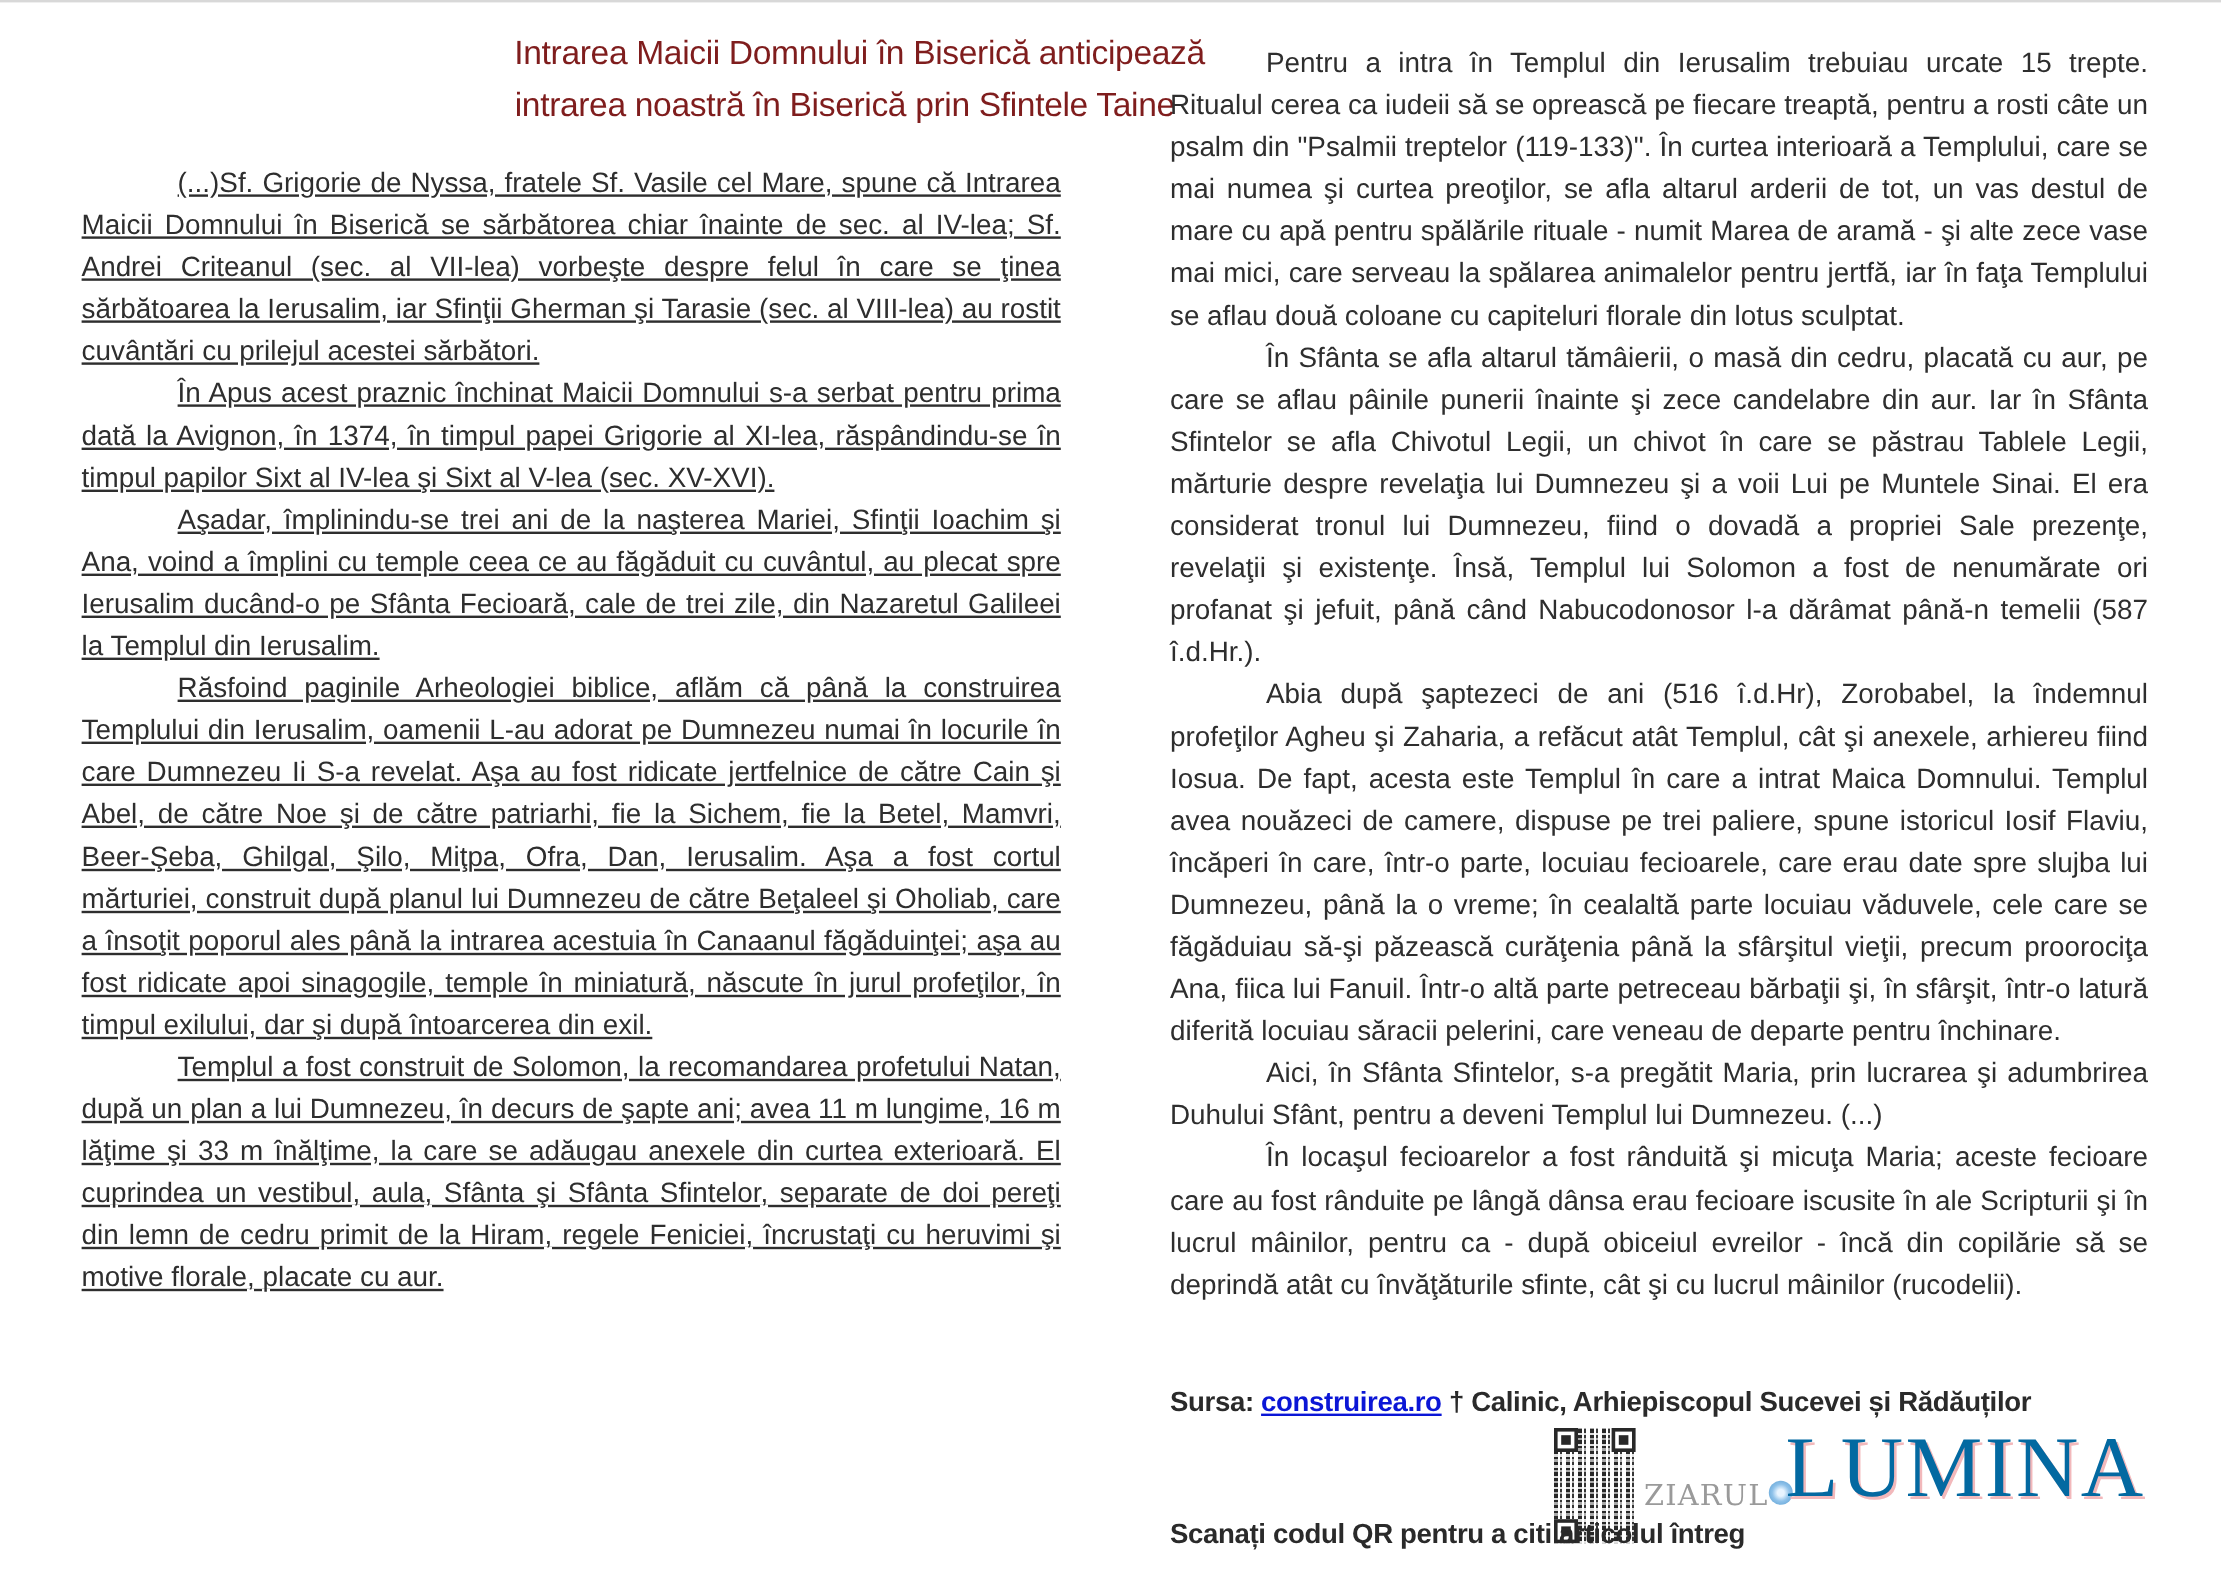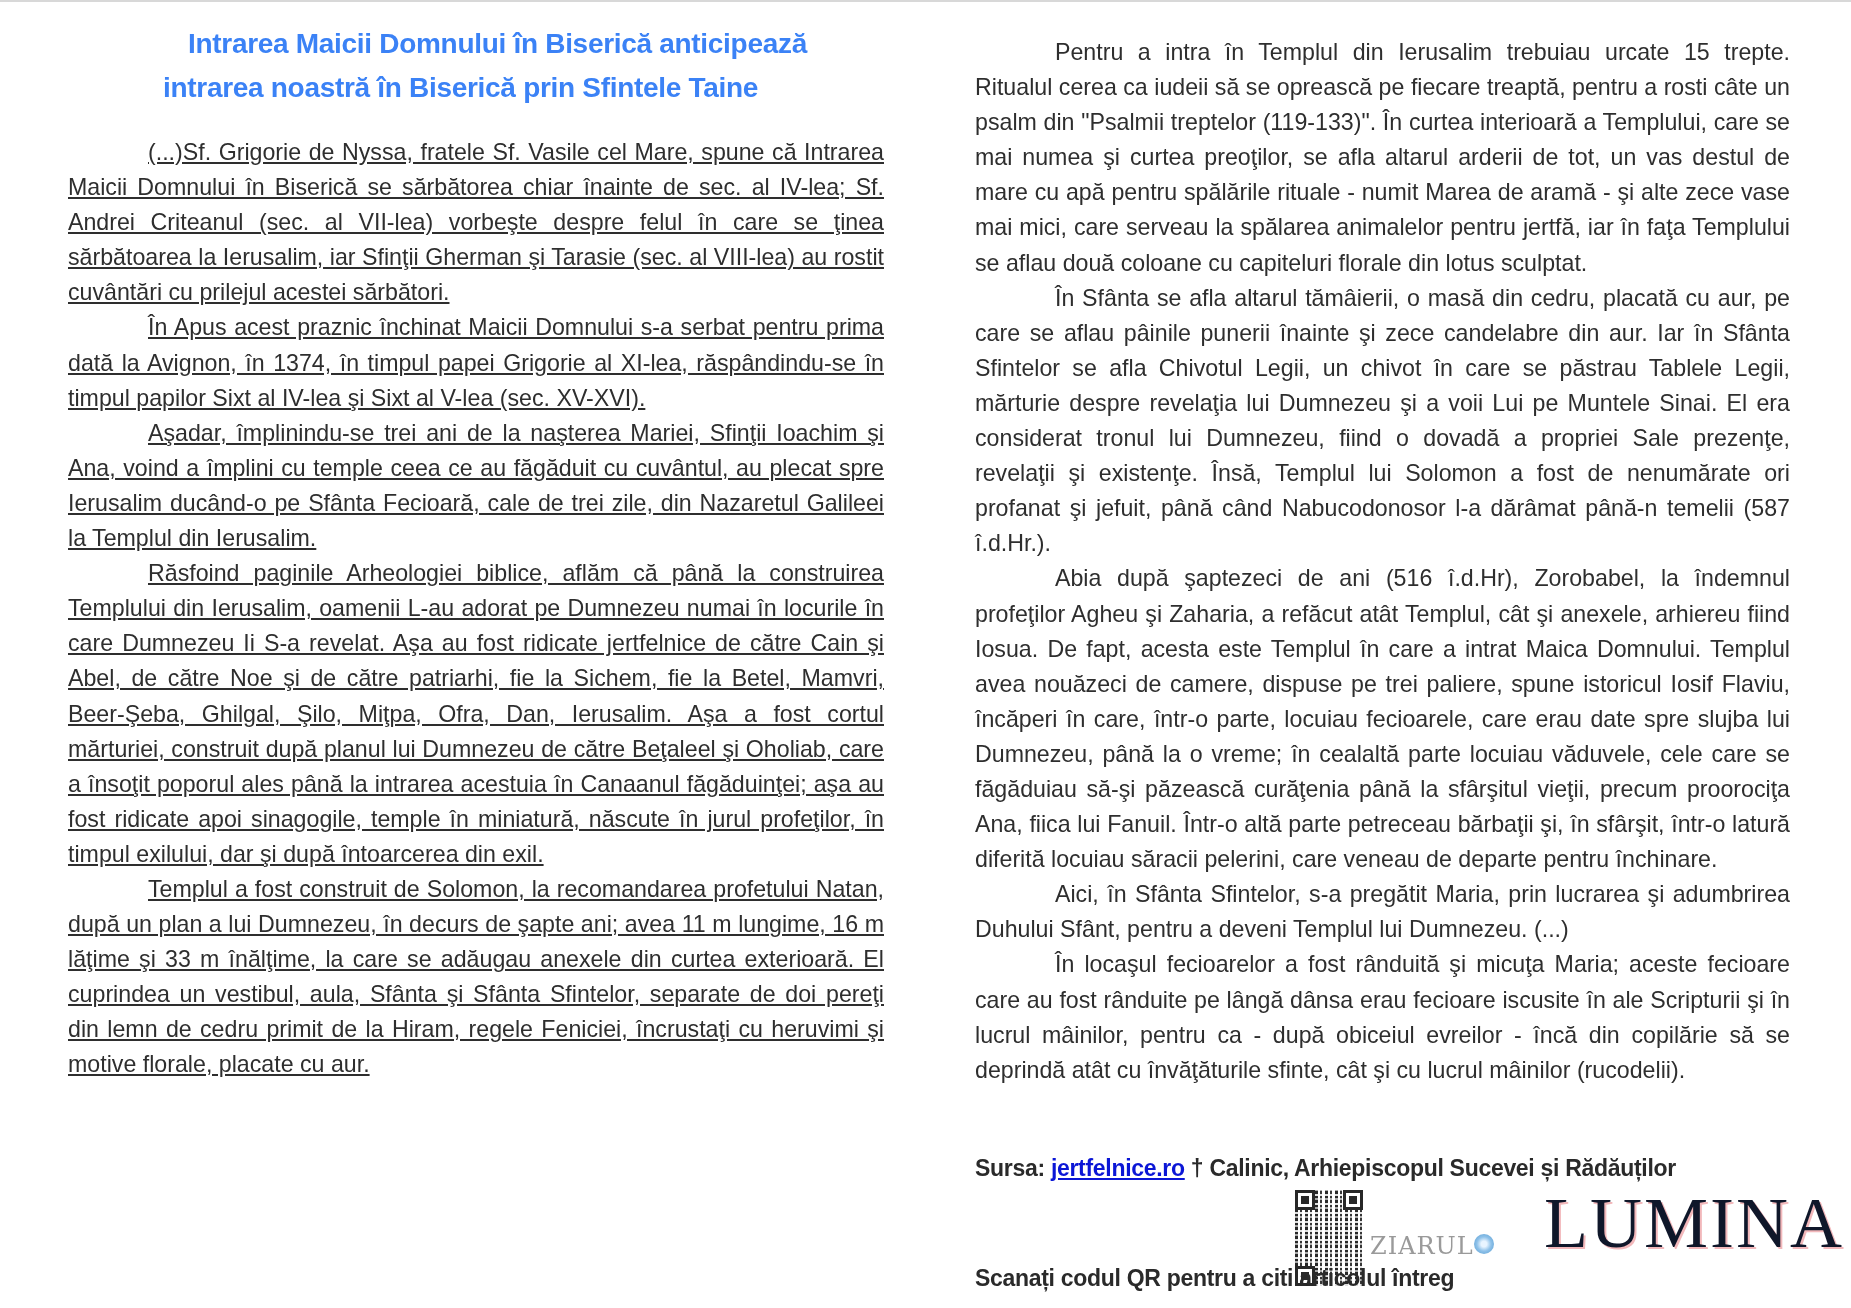--- a/index.html
+++ b/index.html
@@ -2,22 +2,22 @@
 <html><head>
 <meta charset="utf-8">
 <style>
   html, body { margin:0; padding:0; background:#ffffff; }
   body { width:1851px; height:1308px; position:relative; overflow:hidden;
          font-family:"Liberation Sans", sans-serif; color:#2b2b2b; }
   .topline { position:absolute; left:0; top:0; width:1851px; height:2px; background:#d8d8d8; }
   .col { position:absolute; top:0; }
   .col-left { left:68px; width:816px; }
   .col-right { left:975px; width:815px; }
-  .title { position:absolute; left:0; width:100%; font-weight:bold; font-size:28px; color:#3b82f6;
-           letter-spacing:-0.3px; white-space:nowrap; }
+  .title { position:absolute; left:0; width:100%; font-weight:normal; font-size:28px; color:#7f1d1d;
+           letter-spacing:-0.3px; white-space:nowrap;text-align:right; }
   .title.l1 { top:28px; left:120px; }
   .title.l2 { top:72px; left:95px; }
   .body-text { position:absolute; left:0; width:100%; font-size:23.2px; line-height:35.1px;
                text-align:justify; color:#2e2e2e; }
   .col-left .body-text { top:135px;text-decoration:underline; }
   .col-right .body-text { top:35px; }
   .body-text p { margin:0; text-indent:80px; }
   .source { position:absolute; left:0; top:1155px; font-size:23px; font-weight:bold; color:#2a2a2a; white-space:nowrap; letter-spacing:-0.3px; }
   .source a { color:#0b16d6; text-decoration:underline; }
   .qr { position:absolute; left:1295px; top:1190px; width:68px; height:96px;
@@ -25,22 +25,22 @@
           repeating-linear-gradient(90deg, #111 0 3px, #fff 3px 5px, #222 5px 7px, #fff 7px 10px),
           #fff; opacity:0.9; }
   .qr-inner { position:absolute; inset:0;
         background: repeating-linear-gradient(0deg, rgba(255,255,255,0.85) 0 2px, transparent 2px 5px, rgba(255,255,255,0.6) 5px 7px, transparent 7px 9px); }
   .qr-corner { position:absolute; width:14px; height:14px; border:3px solid #111; background:#fff; }
   .qr-corner::after { content:""; position:absolute; left:3px; top:3px; width:8px; height:8px; background:#111; }
   .logo-ziarul { position:absolute; left:1370px; top:1232px; font-family:"DejaVu Serif", serif; font-size:24px;
                  color:#9a9a9a; letter-spacing:1px; }
   .logo-emblem { position:absolute; left:1474px; top:1234px; width:20px; height:20px; border-radius:50%;
                  background:radial-gradient(circle, #e8f4ff 20%, #8fc2ea 50%, #6aa9d9 80%); }
-  .logo-lumina { position:absolute; left:1544px; top:1182px; font-family:"Liberation Serif", serif; font-size:72px;
-                 color:#0f172a; letter-spacing:2px; text-shadow:2px 2px 0 #f2b8bb; }
+  .logo-lumina { position:absolute; left:1488px; top:1182px; font-family:"Liberation Serif", serif; font-size:72px;
+                 color:#0369a1; letter-spacing:2px; text-shadow:2px 2px 0 #f2b8bb; }
   .scan { position:absolute; left:975px; top:1265px; font-size:23px; font-weight:bold; color:#2a2a2a; letter-spacing:-0.3px; white-space:nowrap;text-align:right; }
 </style>
 </head>
 <body>
 
 <div class="topline"></div>
 
 <div class="col col-left">
   <div class="title l1">Intrarea Maicii Domnului în Biserică anticipează</div>
   <div class="title l2">intrarea noastră în Biserică prin Sfintele Taine</div>
@@ -56,21 +56,21 @@
 <div class="col col-right">
   <div class="body-text">
     <p>Pentru a intra în Templul din Ierusalim trebuiau urcate 15 trepte. Ritualul cerea ca iudeii să se oprească pe fiecare treaptă, pentru a rosti câte un psalm din "Psalmii treptelor (119-133)". În curtea interioară a Templului, care se mai numea şi curtea preoţilor, se afla altarul arderii de tot, un vas destul de mare cu apă pentru spălările rituale - numit Marea de aramă - şi alte zece vase mai mici, care serveau la spălarea animalelor pentru jertfă, iar în faţa Templului se aflau două coloane cu capiteluri florale din lotus sculptat.</p>
     <p>În Sfânta se afla altarul tămâierii, o masă din cedru, placată cu aur, pe care se aflau pâinile punerii înainte şi zece candelabre din aur. Iar în Sfânta Sfintelor se afla Chivotul Legii, un chivot în care se păstrau Tablele Legii, mărturie despre revelaţia lui Dumnezeu şi a voii Lui pe Muntele Sinai. El era considerat tronul lui Dumnezeu, fiind o dovadă a propriei Sale prezenţe, revelaţii şi existenţe. Însă, Templul lui Solomon a fost de nenumărate ori profanat şi jefuit, până când Nabucodonosor l-a dărâmat până-n temelii (587 î.d.Hr.).</p>
     <p>Abia după şaptezeci de ani (516 î.d.Hr), Zorobabel, la îndemnul profeţilor Agheu şi Zaharia, a refăcut atât Templul, cât şi anexele, arhiereu fiind Iosua. De fapt, acesta este Templul în care a intrat Maica Domnului. Templul avea nouăzeci de camere, dispuse pe trei paliere, spune istoricul Iosif Flaviu, încăperi în care, într-o parte, locuiau fecioarele, care erau date spre slujba lui Dumnezeu, până la o vreme; în cealaltă parte locuiau văduvele, cele care se făgăduiau să-şi păzească curăţenia până la sfârşitul vieţii, precum proorociţa Ana, fiica lui Fanuil. Într-o altă parte petreceau bărbaţii şi, în sfârşit, într-o latură diferită locuiau săracii pelerini, care veneau de departe pentru închinare.</p>
     <p>Aici, în Sfânta Sfintelor, s-a pregătit Maria, prin lucrarea şi adumbrirea Duhului Sfânt, pentru a deveni Templul lui Dumnezeu. (...)</p>
     <p>În locaşul fecioarelor a fost rânduită şi micuţa Maria; aceste fecioare care au fost rânduite pe lângă dânsa erau fecioare iscusite în ale Scripturii şi în lucrul mâinilor, pentru ca - după obiceiul evreilor - încă din copilărie să se deprindă atât cu învăţăturile sfinte, cât şi cu lucrul mâinilor (rucodelii).</p>
   </div>
   <div class="source">
     <span>Sursa:</span>
-    <a>jertfelnice.ro</a>
+    <a>construirea.ro</a>
     <span>† Calinic, Arhiepiscopul Sucevei și Rădăuților</span>
   </div>
 </div>
 
 <div class="qr">
   <div class="qr-inner"></div>
   <div class="qr-corner" style="left:0;top:0;"></div>
   <div class="qr-corner" style="right:0;top:0;"></div>
   <div class="qr-corner" style="left:0;bottom:0;"></div>
 </div>

